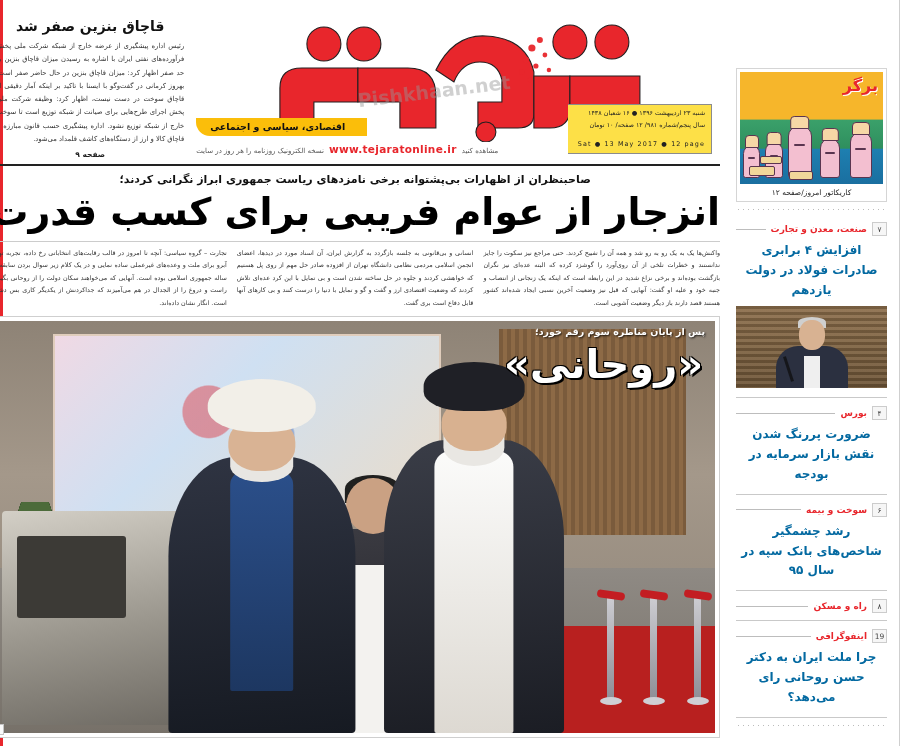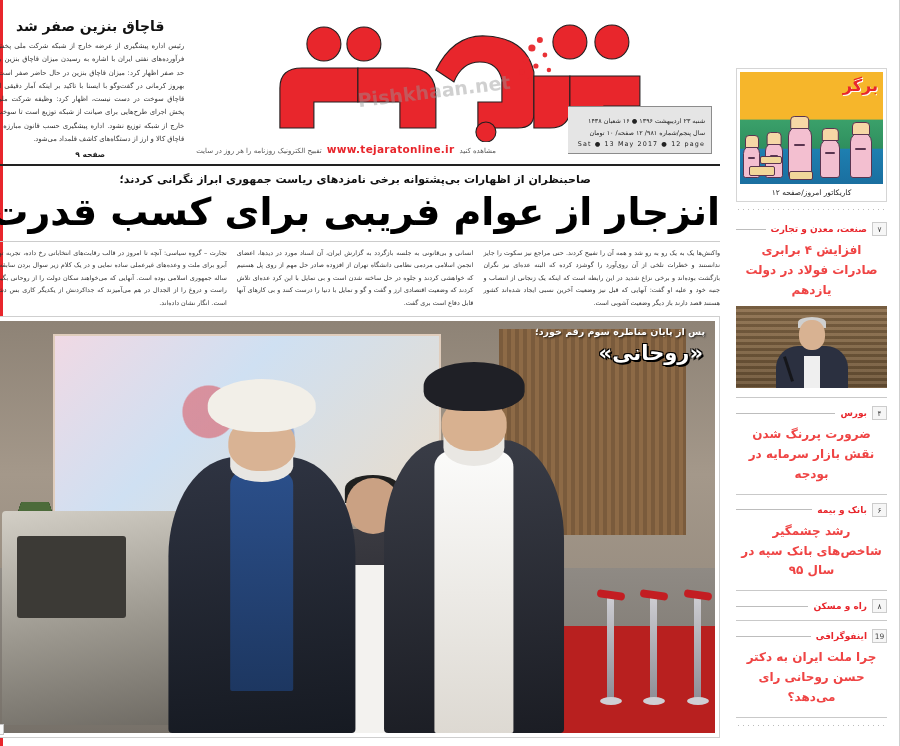--- a/index.html
+++ b/index.html
@@ -57,25 +57,25 @@
   .wm {
     position: absolute; left: 46%; top: 54%;
     transform: translate(-50%,-50%) rotate(-7deg);
     font-size: 19px; font-weight: bold; color: rgba(150,150,150,.45);
     font-family: "DejaVu Sans", sans-serif; white-space: nowrap;
     pointer-events: none;
   }
   .date-box {
     position: absolute; right: 8px; bottom: 6px;
     border: 1px solid #8c8c8c; border-left: none;
-    padding: 9px 6px 3px 10px; background: #e5e5e5;
+    padding: 3px 6px 3px 10px; background: #fde047;
     font-size: 6.4px; line-height: 1.75; color: #222; text-align: right;
     letter-spacing: .2px;
   }
-  .date-box .en { direction: ltr; text-align: center; letter-spacing: 1.1px; }
+  .date-box .en { direction: ltr; text-align: center; letter-spacing: 1.1px; margin-top: 8px; }
   .tagline {
     position: absolute; left: 6px; bottom: 24px;
     background: #fbbe0a; color: #111;
     font-size: 9.5px; font-weight: bold;
     padding: 3px 22px 4px 14px;
     border-radius: 0 0 0 14px;
   }
   .siteline {
     position: absolute; left: 6px; bottom: 5px;
     display: flex; align-items: baseline; gap: 5px;
@@ -117,21 +117,21 @@
     color: #fff; font-size: 9.5px; font-weight: bold;
     text-shadow: 1px 1px 2px rgba(0,0,0,.85);
     white-space: nowrap;
   }
   .photo-ov1, .photo-ov2 {
     position: absolute; right: 12px;
     color: #fff; font-weight: bold;
     text-shadow: 2px 2px 0 #000, -1px -1px 0 #000, 1px -1px 0 #000, -1px 1px 0 #000;
     white-space: nowrap;
   }
-  .photo-ov1 { top: 20px; font-size: 21px; }
+  .photo-ov1 { top: 20px; font-size: 40px; }
   .photo-ov2 { top: 56px; font-size: 28px; }
   .ph-num {
     position: absolute; left: 2px; bottom: 2px;
     width: 11px; height: 11px; border: 1px solid #c5c5c5;
     font-size: 6px; color: #777; text-align: center; line-height: 10px;
     background: #fafafa;
   }
 
   
   .pbg { position:absolute; inset:0; background:#9c958a; }
@@ -248,21 +248,21 @@
     padding: 3px 0 2px;
   }
   .rnews-head .pg {
     width: 15px; height: 14px; border: 1px solid #ccc; background: #f6f6f6;
     font-size: 7.5px; color: #444; text-align: center; line-height: 13px;
   }
   .rnews-head .nm { color: #e8262c; font-size: 9px; font-weight: bold; }
   .rnews-head .ln { flex: 1; height: 1px; background: #bdbdbd; }
   .rnews-title {
     text-align: center; font-size: 12px; font-weight: bold;
-    color: #ef4444; line-height: 1.65; padding: 3px 2px 4px;
+    color: #0369a1; line-height: 1.65; padding: 3px 2px 4px;
   }
   .rphoto {
     width: 100%; height: 82px; margin: 2px 0 4px;
     background: linear-gradient(180deg,#8d6f4c 0%,#6e5537 100%);
     position: relative; overflow: hidden;
   }
   .rphoto .blinds {
     position: absolute; inset: 0;
     background: repeating-linear-gradient(180deg, rgba(0,0,0,.16) 0 3px, rgba(255,255,255,.07) 3px 6px);
   }
@@ -335,21 +335,21 @@
         <span class="pg">۴</span>
         <span class="nm">بورس</span>
         <span class="ln"></span>
       </div>
       <div class="rnews-title">ضرورت پررنگ شدن نقش بازار سرمایه در بودجه</div>
     </div>
 
     <div class="rnews">
       <div class="rnews-head">
         <span class="pg">۶</span>
-        <span class="nm">بانک و بیمه</span>
+        <span class="nm">سوخت و بیمه</span>
         <span class="ln"></span>
       </div>
       <div class="rnews-title">رشد چشمگیر شاخص‌های بانک سپه در سال ۹۵</div>
     </div>
 
     <div class="rnews">
       <div class="rnews-head">
         <span class="pg">۸</span>
         <span class="nm">راه و مسکن</span>
         <span class="ln"></span>
@@ -392,25 +392,26 @@
             <circle cx="286" cy="50" r="3.2"></circle>
               <circle cx="296" cy="56" r="2.6"></circle>
             <circle cx="305" cy="45" r="2.4"></circle>
               <circle cx="282" cy="62" r="2.8"></circle>
             <circle cx="309" cy="60" r="2.2"></circle>
               <circle cx="290" cy="70" r="2.4"></circle>
           </g>
         </svg>
         <div class="wm">Pishkhaan.net</div>
 
+        <div class="tagline">اقتصادی، سیاسی و اجتماعی</div>
 
         <div class="siteline">
           <span>مشاهده کنید</span>
           <span class="url">www.tejaratonline.ir</span>
-          <span>تفبیح الکترونیک روزنامه را هر روز در سایت</span>
+          <span>نسخه الکترونیک روزنامه را هر روز در سایت</span>
         </div>
 
         <div class="date-box">
           <div>شنبه ۲۳ اردیبهشت ۱۳۹۶ ● ۱۶ شعبان ۱۴۳۸</div>
           <div>سال پنجم/شماره ۹۸۱/ ۱۲ صفحه/ ۱۰ تومان</div>
           <div class="en">Sat ● 13 May 2017 ● 12 page</div>
         </div>
       </div>
 
       <div class="lead-brief">

